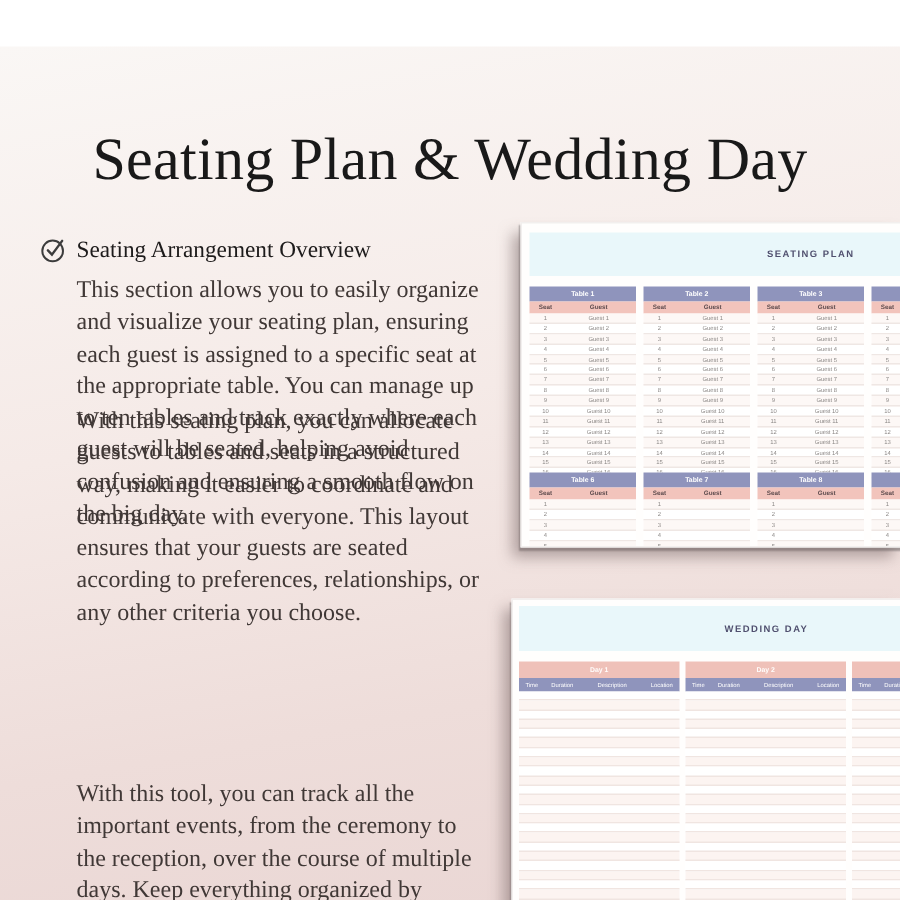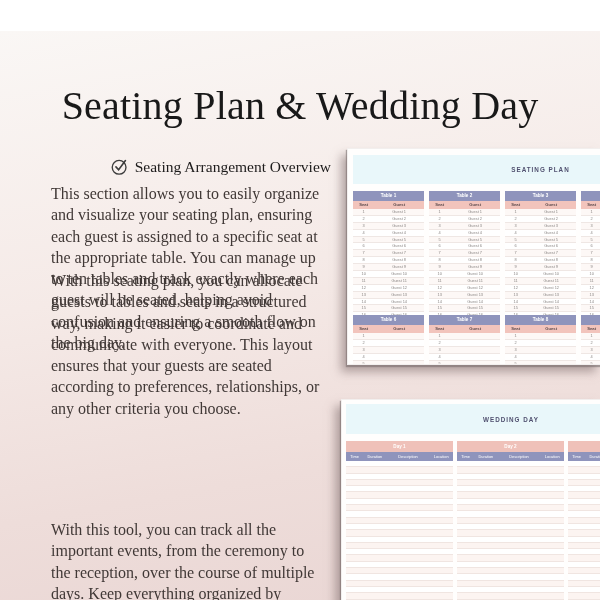--- a/index.html
+++ b/index.html
@@ -14,21 +14,21 @@
   
   .main-title{
     position:absolute;top:24px;left:0;width:600px;
     text-align:center;
     font-size:40px;color:#191919;
     letter-spacing:.2px;
     font-weight:400;
   }
   
   .feature{position:absolute;left:26px;width:305px;}
-  .feature-head{display:flex;align-items:center;gap:6px;justify-content:flex-end;}
+  .feature-head{display:flex;align-items:center;gap:6px;}
   .feature-head .icon{flex:0 0 auto;width:19px;height:19px;}
   .feature-title{font-size:15.5px;color:#1d1b1b;font-weight:400;}
   .feature-body{
     margin:7px 0 0 25px;
     font-size:16px;line-height:1.33;color:#403836;
     width:272px;
   }
   #f1{top:126px;} #f2{top:232px;} #f3{top:378px;} #f4{top:481px;}
   
   .card{

